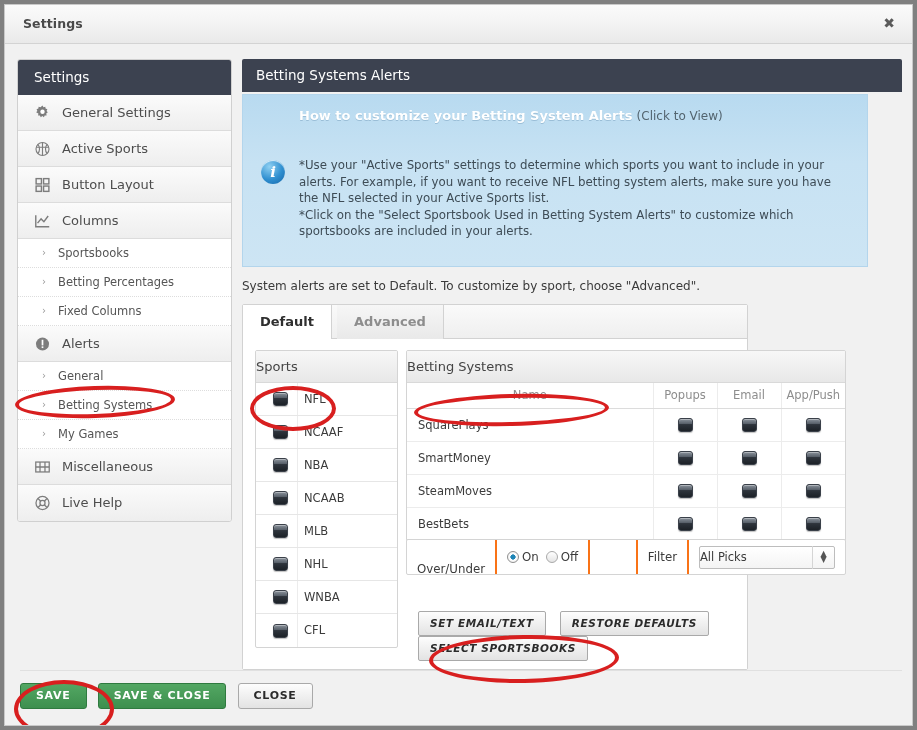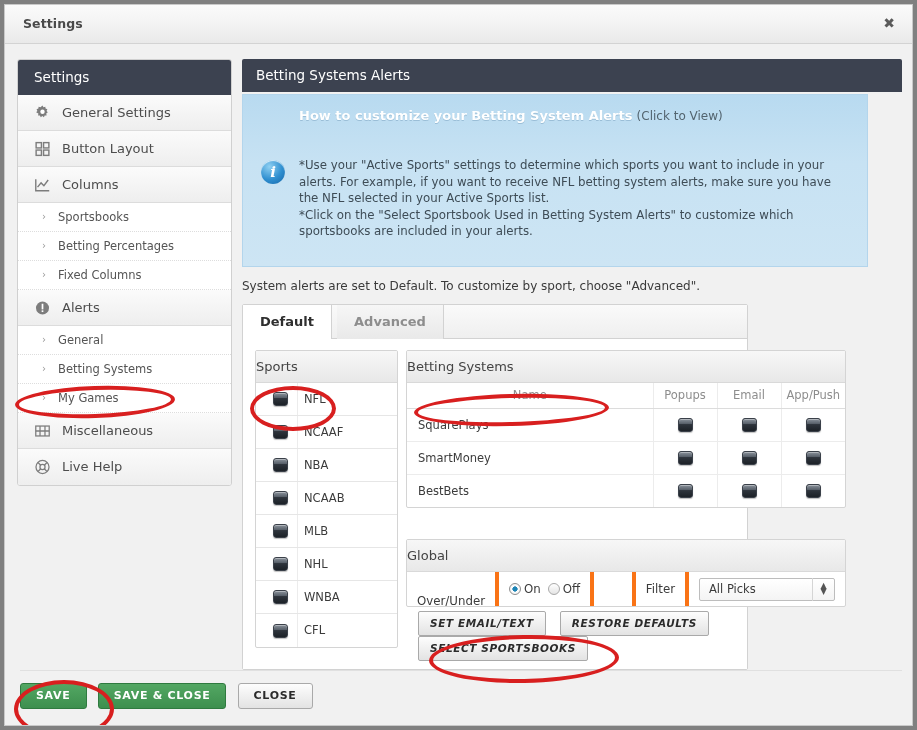--- a/index.html
+++ b/index.html
@@ -330,21 +330,21 @@
     align-items: center;
     height: 34px;
     font-size: 11.8px;
     color: #3b3b3b;
   }
   #global-row .cell {
     height: 34px;
     display: flex;
     align-items: center;
     padding: 0 10px;
-    border-left: 4px solid #f97316;
+    border-left: 2px solid #f97316;
   }
   #global-row .cell:first-child { border-left: none; margin-top: 24px; }
   .radio-outer {
     display: inline-block;
     width: 12px; height: 12px;
     border-radius: 50%;
     border: 1px solid #a9a9a9;
     background: linear-gradient(to bottom,#ffffff,#e4e4e4);
     position: relative;
     margin-right: 3px;
@@ -357,21 +357,20 @@
   }
   .sel-wrap {
     position: relative;
     width: 136px; height: 23px;
     border: 1px solid #bdbdbd;
     background: linear-gradient(to bottom,#ffffff 0%, #f4f4f4 100%);
     border-radius: 2px;
     font-size: 11.5px;
     color: #3b3b3b;
     line-height: 21px;
-    padding-left: 9px;
     cursor: pointer;
   }
   .sel-wrap .spin {
     position: absolute;
     right: 0; top: -1px;
     width: 22px; height: 23px;
     border-left: 1px solid #d5d5d5;
     text-align: center;
     font-size: 10px;
     line-height: 23px;
@@ -461,20 +460,29 @@
       <div class="nav-item">
         <span class="nav-ico">
           <svg width="17" height="17" viewBox="0 0 24 24" fill="#7d7d7d">
             <path d="M12 1.5l1.4 2.3 2.6-.7.3 2.7 2.6.9-1.2 2.4 1.8 2-2.2 1.6.5 2.7-2.7.1-1.1 2.5-2.2-1.6-2.3 1.6-1.1-2.5-2.7-.1.5-2.7L3 11.1l1.8-2L3.6 6.7l2.6-.9.3-2.7 2.6.7z"></path>
             <circle cx="12" cy="10.2" r="3.1" fill="#ffffff"></circle>
           </svg>
         </span>
         <span>General Settings</span>
       </div>
 
+      <div class="nav-item">
+        <span class="nav-ico">
+          <svg width="17" height="17" viewBox="0 0 24 24" fill="none" stroke="#7d7d7d" stroke-width="1.6">
+            <circle cx="12" cy="12" r="9.2"></circle>
+            <path d="M12 2.8v18.4M3.2 9.5h17.6M5.5 5.5c3 3.2 3 9.8 0 13M18.5 5.5c-3 3.2-3 9.8 0 13"></path>
+          </svg>
+        </span>
+        <span>Active Sports</span>
+      </div>
 
       <div class="nav-item">
         <span class="nav-ico">
           <svg width="17" height="17" viewBox="0 0 24 24" fill="none" stroke="#7d7d7d" stroke-width="2">
             <rect x="3" y="3" width="7.5" height="7.5"></rect>
               <rect x="13.5" y="3" width="7.5" height="7.5"></rect>
             <rect x="3" y="13.5" width="7.5" height="7.5"></rect>
               <rect x="13.5" y="13.5" width="7.5" height="7.5"></rect>
           </svg>
         </span>
@@ -629,31 +637,36 @@
                   <td><span class="cbox"></span></td>
                   <td><span class="cbox"></span></td>
                 </tr>
                 <tr>
                   <td class="name-cell">SmartMoney</td>
                   <td><span class="cbox"></span></td>
                   <td><span class="cbox"></span></td>
                   <td><span class="cbox"></span></td>
                 </tr>
                 <tr>
+                  <td class="name-cell">SteamMoves</td>
+                  <td><span class="cbox"></span></td>
+                  <td><span class="cbox"></span></td>
+                  <td><span class="cbox"></span></td>
+                </tr>
+                <tr>
                   <td class="name-cell">BestBets</td>
                   <td><span class="cbox"></span></td>
                   <td><span class="cbox"></span></td>
                   <td><span class="cbox"></span></td>
                 </tr>
               </tbody>
             </table>
           </div>
 
           <div id="global-box">
-            <div class="box-head">Global</div>
             <div id="global-row">
               <div class="cell" style="width:90px">
                 <span>Over/Under</span>
               </div>
               <div class="cell" style="width:98px">
                 <span class="radio-outer on"></span>
                   <span>On</span>
                 <span style="display:inline-block;width:7px"></span>
                 <span class="radio-outer"></span>
                   <span>Off</span>

